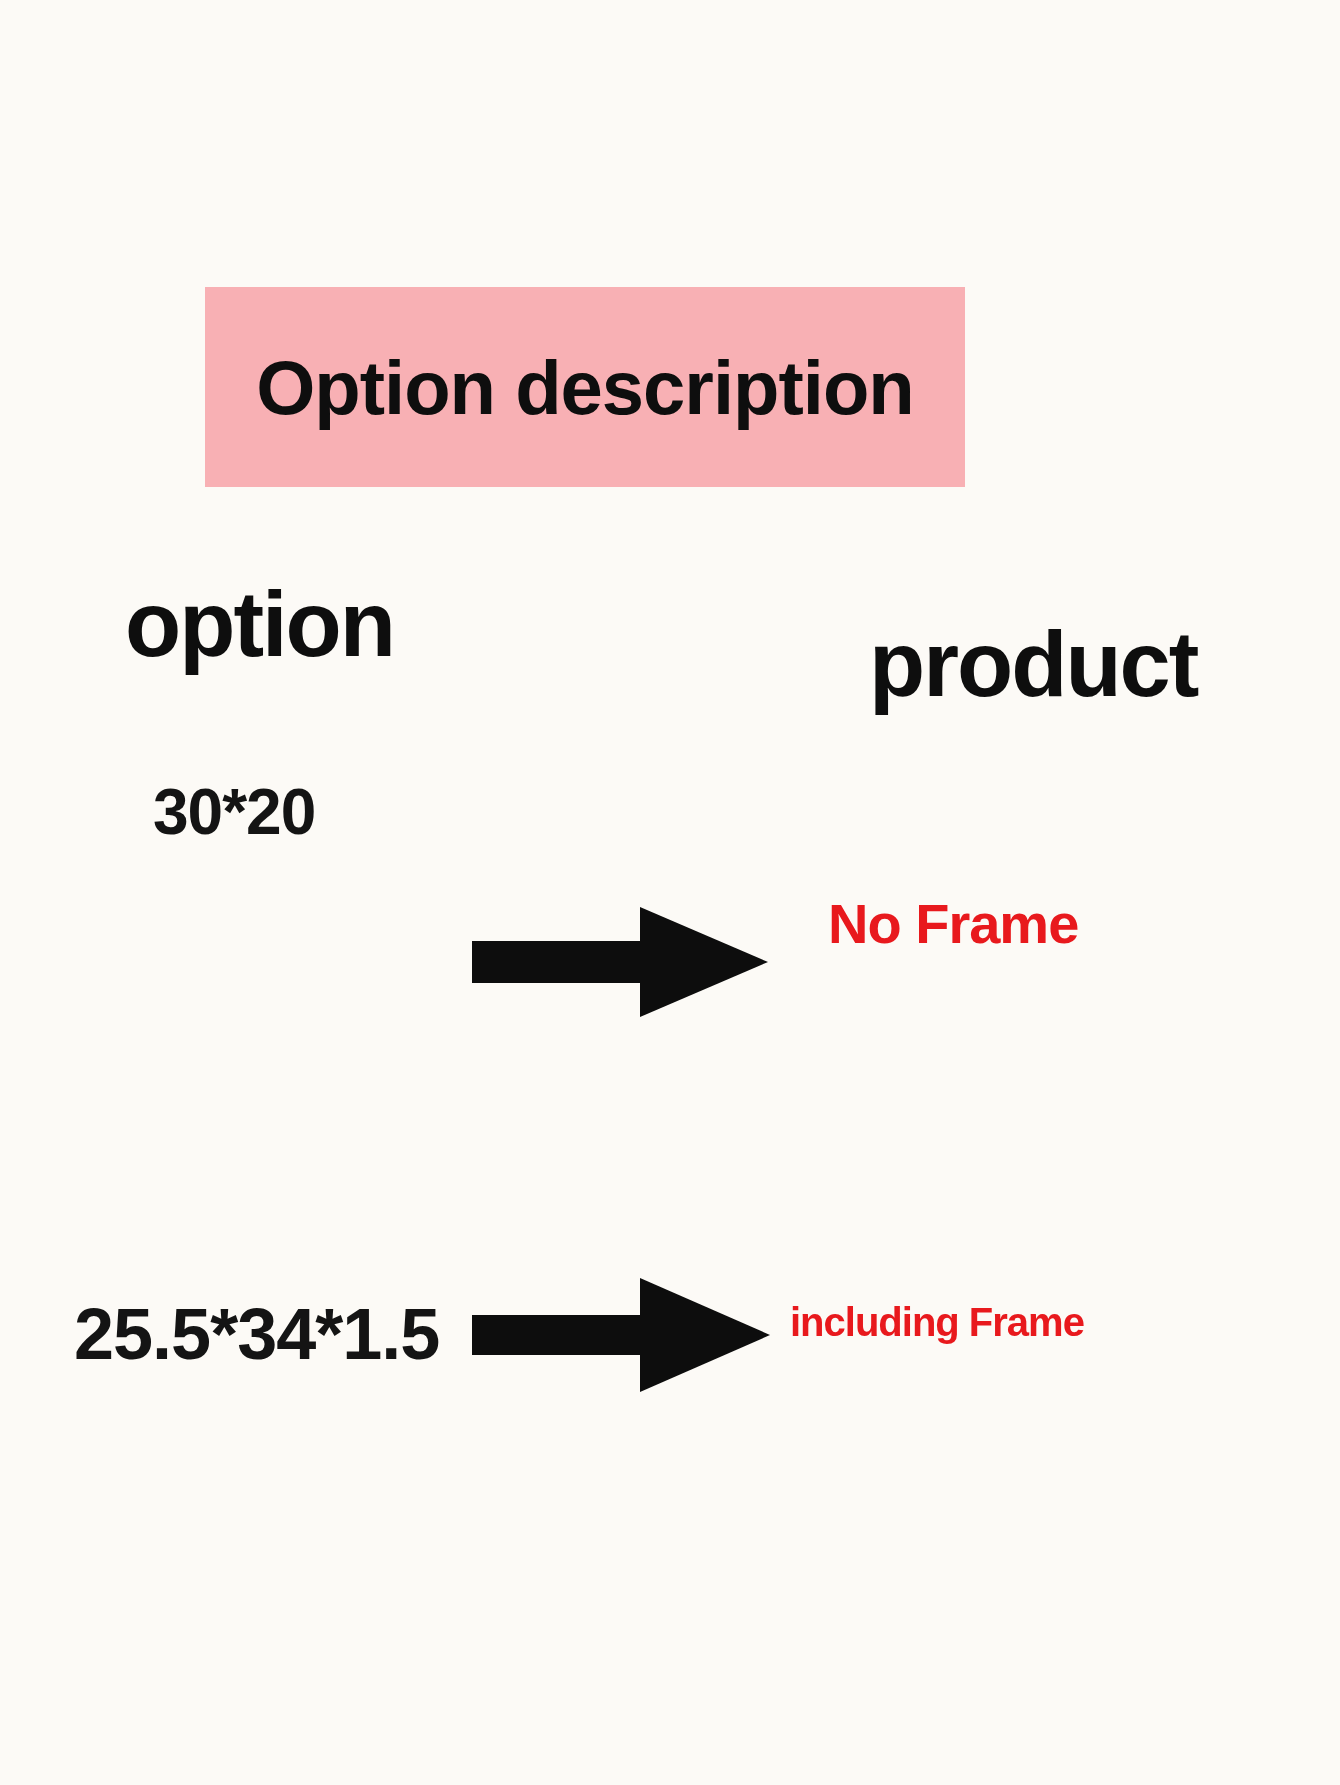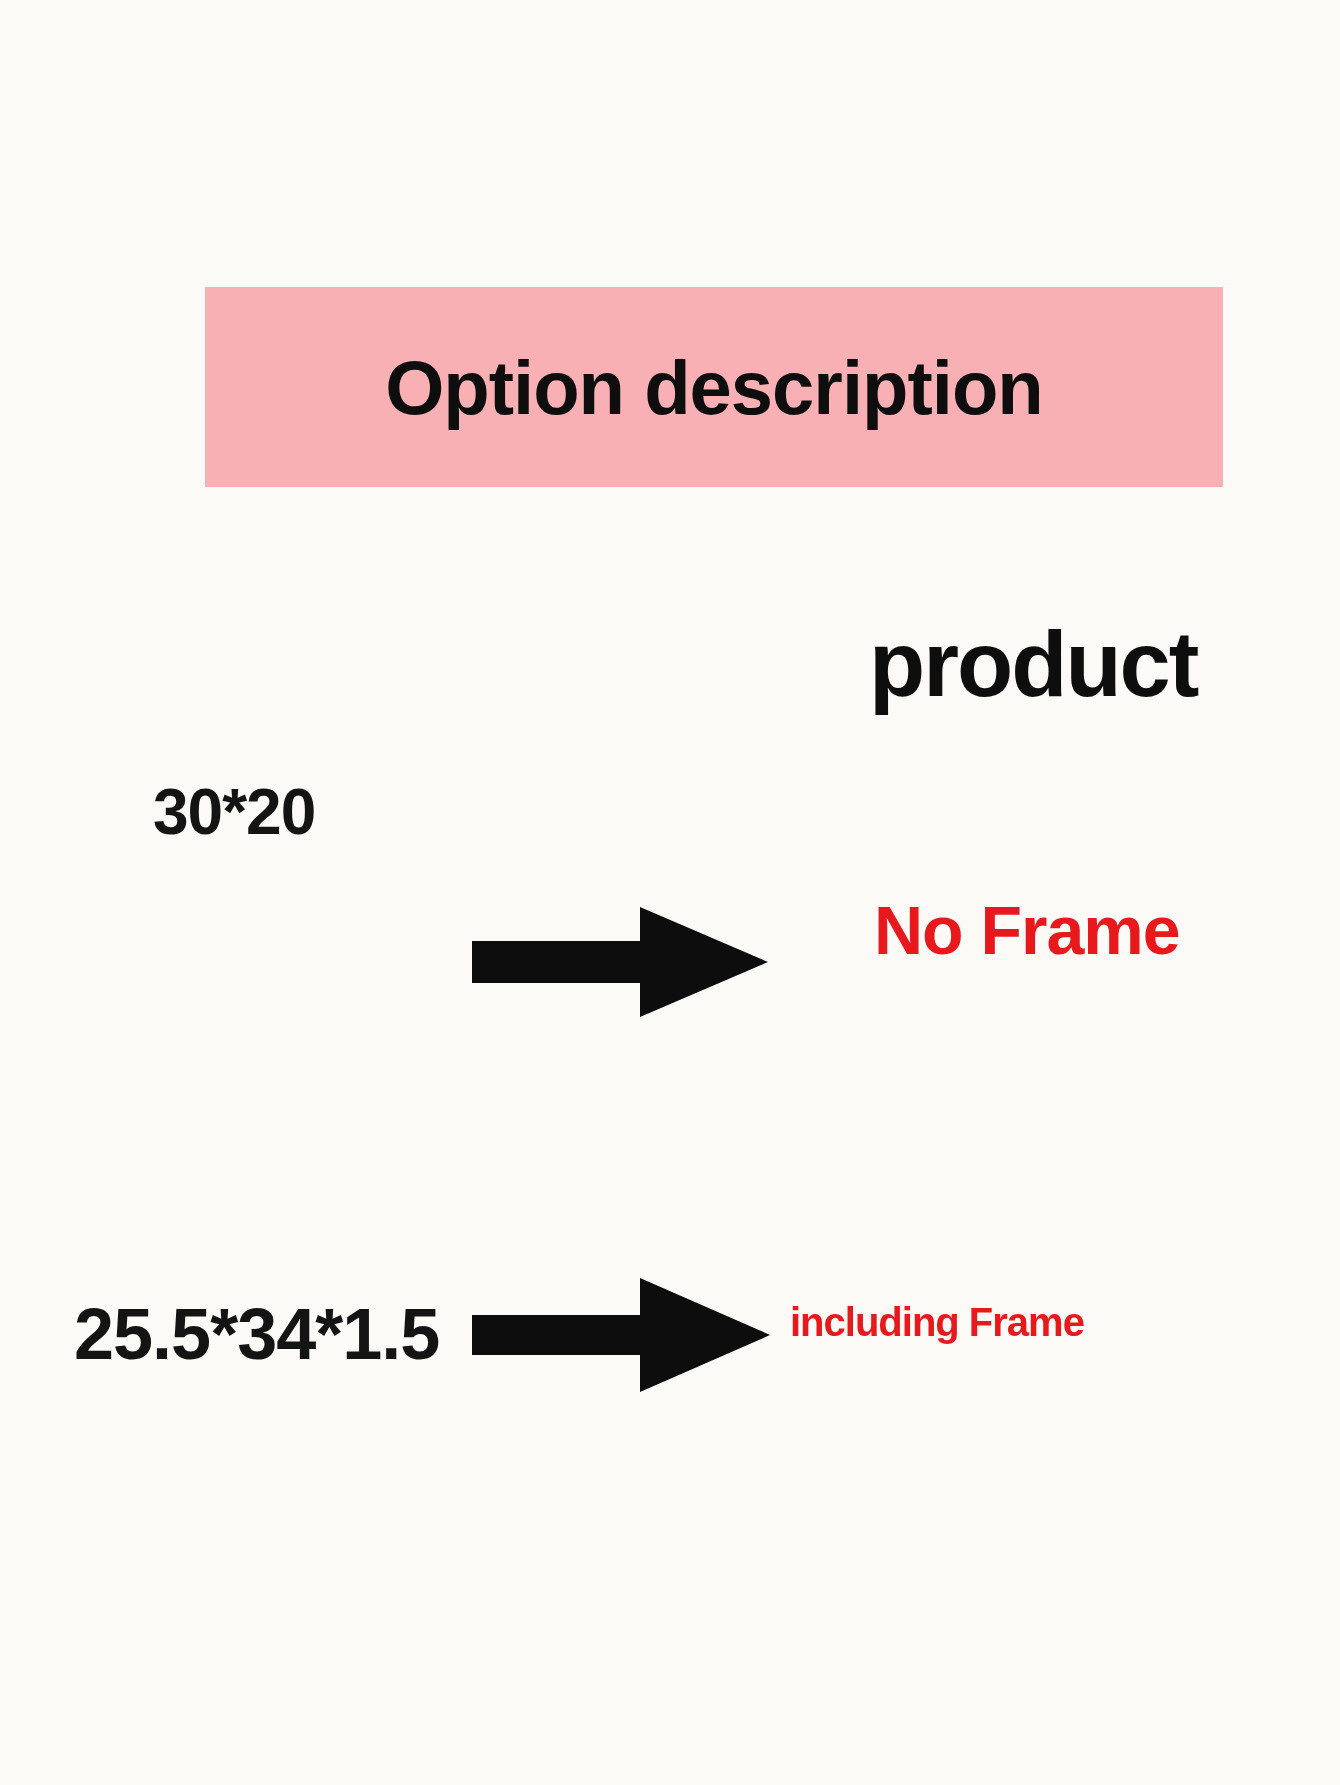--- a/index.html
+++ b/index.html
@@ -13,21 +13,21 @@
     height: 1785px;
     background: #fcfaf6;
     font-family: "Liberation Sans", sans-serif;
     color: #161616;
     overflow: hidden;
   }
   .banner {
     position: absolute;
     left: 205px;
     top: 287px;
-    width: 1018px;
+    width: 760px;
     height: 200px;
     background: #f8b0b4;
     display: flex;
     align-items: center;
     justify-content: center;
   }
   .banner-title {
     font-size: 76px;
     font-weight: 600;
     letter-spacing: -1px;
@@ -97,39 +97,40 @@
   }
   .product-label {
     position: absolute;
     font-weight: 600;
     line-height: 1;
     letter-spacing: -1px;
     color: #e8191d;
     white-space: nowrap;
   }
   .no-frame {
-    left: 874px;
+    left: 828px;
     top: 896px;
-    font-size: 68px;
+    font-size: 56px;
   }
   .including-frame {
     left: 790px;
     top: 1302px;
     font-size: 40px;
   }
 </style>
 </head>
 <body>
 
 <div class="canvas">
 
   <div class="banner">
     <span class="banner-title">Option description</span>
   </div>
 
+  <div class="col-header option-h">option</div>
 
   <div class="col-header product-h">product</div>
 
   <div class="size-list">
     <div class="size-item">30*20</div>
   </div>
 
   <div class="arrow arrow-1">
     <div class="shaft"></div>
     <div class="head"></div>

